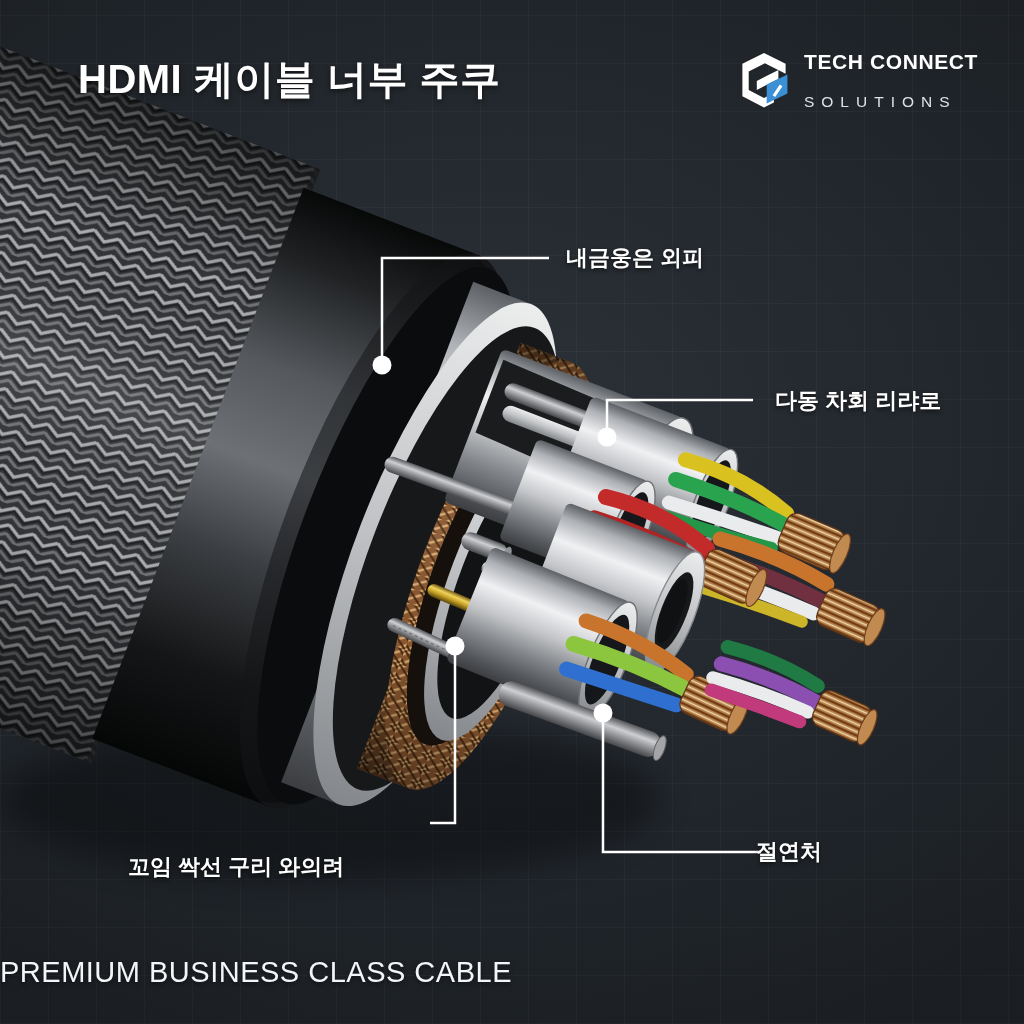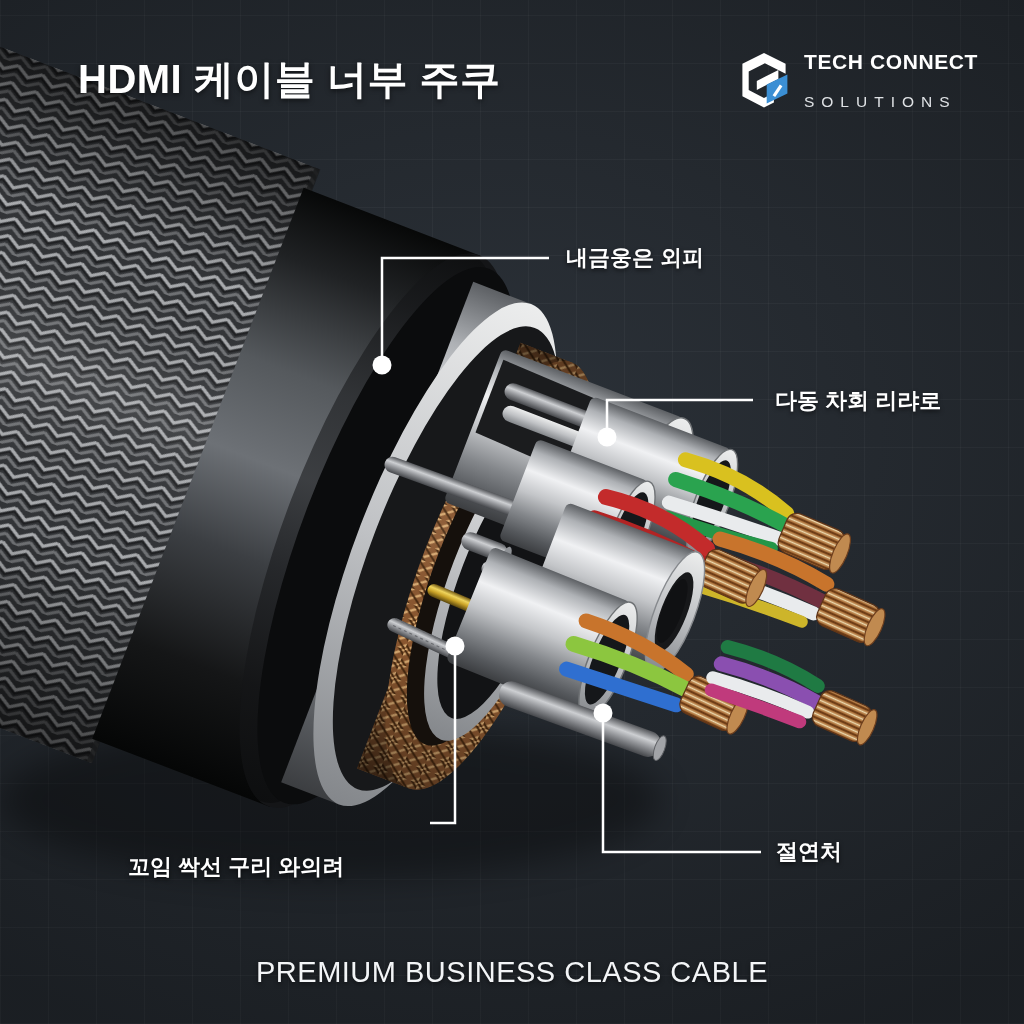--- a/index.html
+++ b/index.html
@@ -21,23 +21,23 @@
   #logo .txt{display:flex;flex-direction:column;line-height:1.15;}
   #logo .l1{font-size:21px;font-weight:800;color:#ffffff;letter-spacing:0.6px;}
   #logo .l2{font-size:15.5px;font-weight:300;color:#dfe2e5;letter-spacing:7px;margin-top:19px;}
   .callout{
     position:absolute;color:#ffffff;font-size:22px;font-weight:700;
     white-space:nowrap;text-shadow:0 2px 4px rgba(0,0,0,0.6);line-height:38px;text-align:center;
   }
   #label-outer-jacket{left:566px;top:239px;}
   #label-multi-core{left:766px;top:382px;margin-left:9px;}
   #label-twisted-copper{left:128px;top:848px;}
-  #label-insulation{left:776px;top:833px;}
+  #label-insulation{left:756px;top:833px;}
   #footer{
-    left:0;right:0;top:956px;text-align:center;color:#f3f5f7;
+    left:0;right:0;top:956px;text-align:left;color:#f3f5f7;
     font-size:29px;font-weight:500;letter-spacing:0.5px;
     text-shadow:0 2px 4px rgba(0,0,0,0.5);
   }
   svg{display:block;}
 </style>
 </head>
 <body>
 
 <svg class="abs" style="left:0;top:0" width="1024" height="1024" viewBox="0 0 1024 1024">
   <defs>

